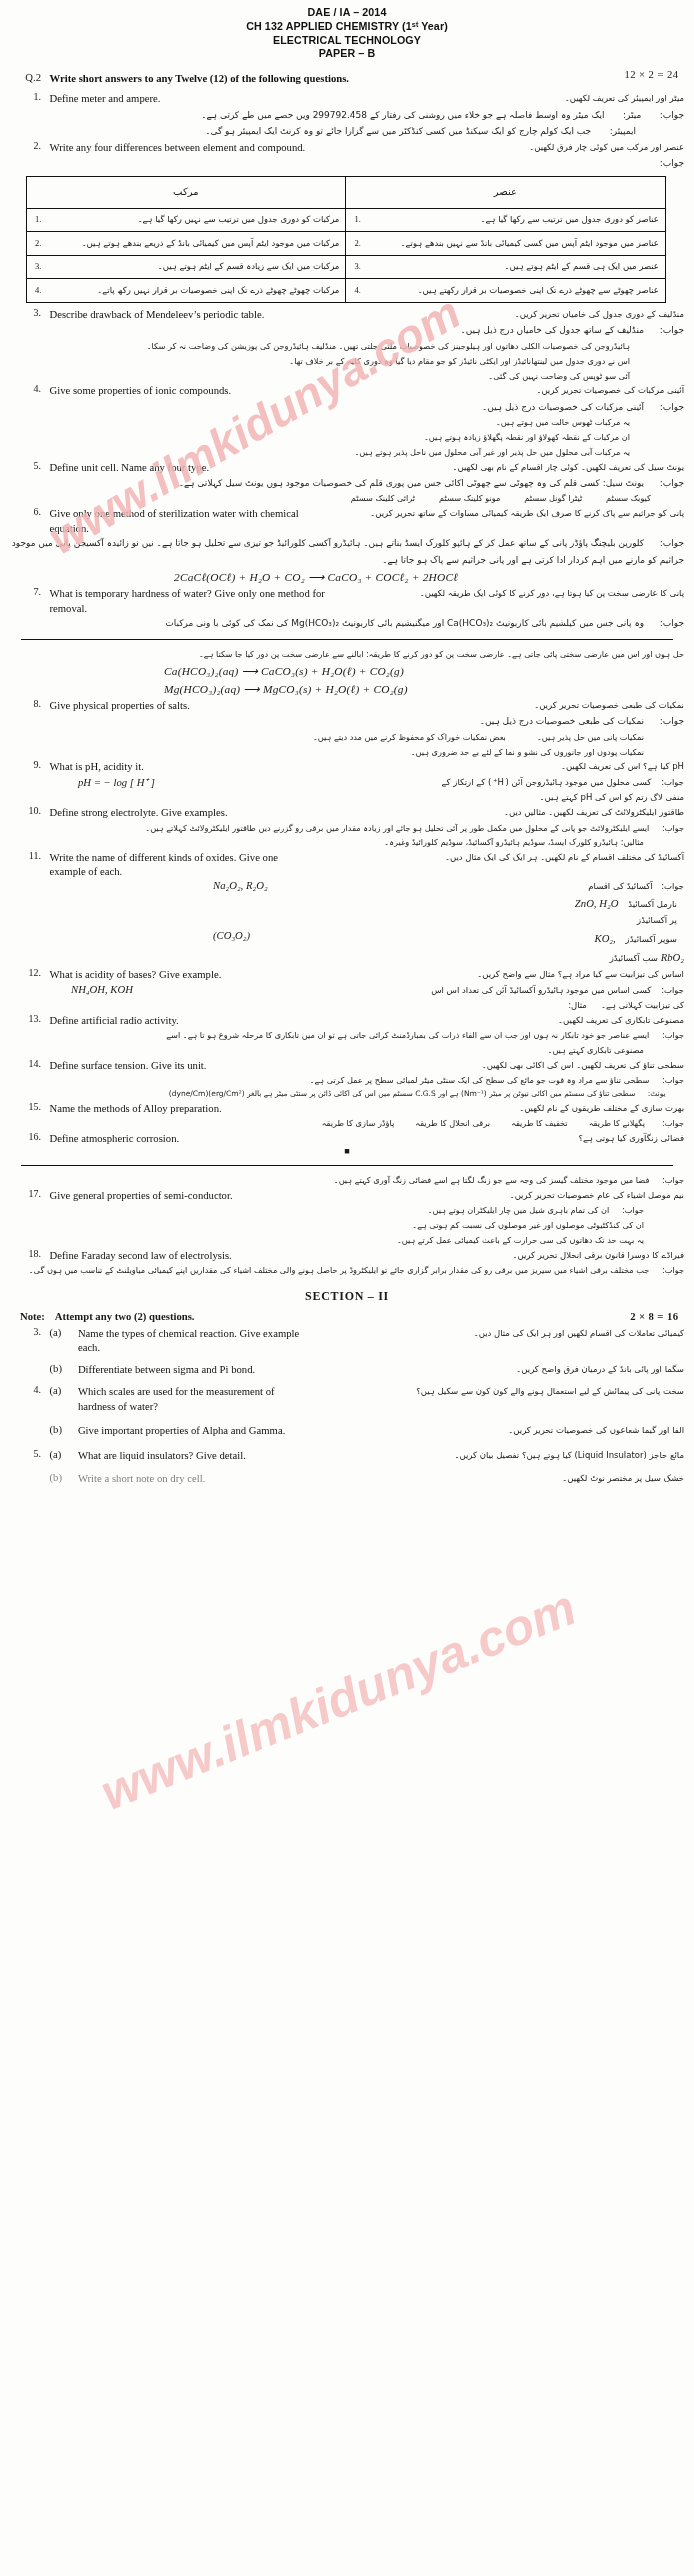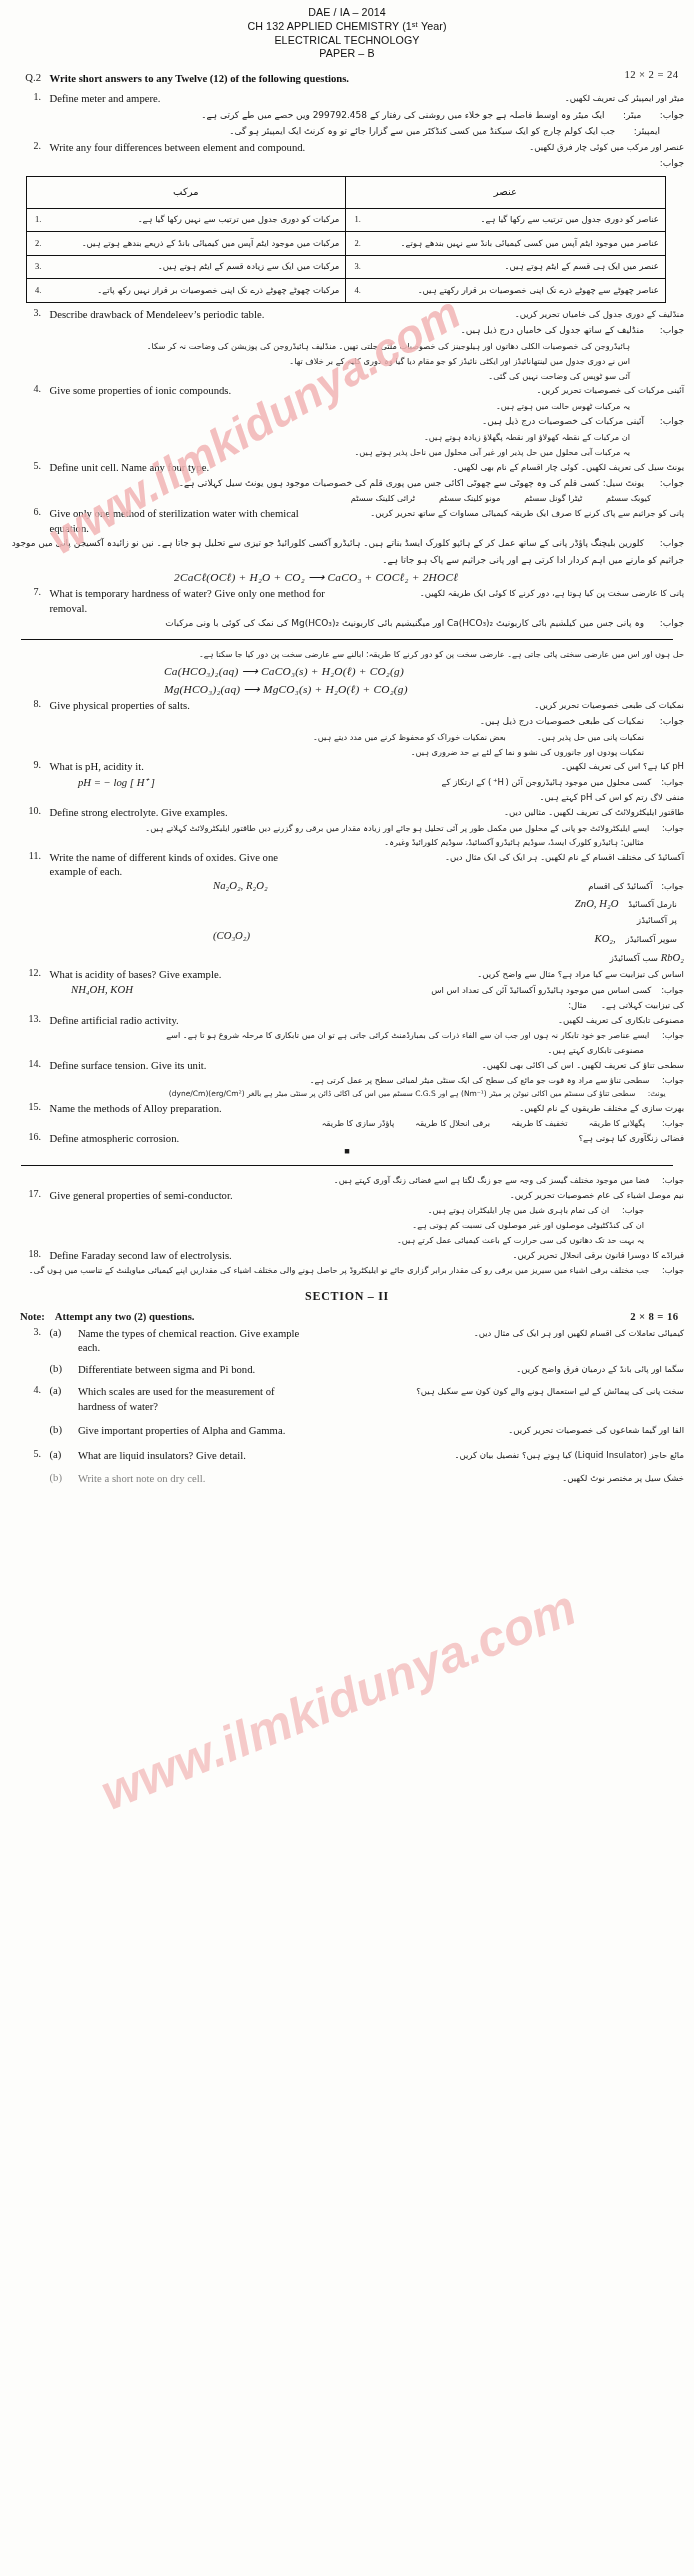--- a/index.html
+++ b/index.html
@@ -16,21 +16,21 @@
     position:relative;
     background:#fdfdfb;
     overflow:hidden;
     padding-bottom:5.7px;
     box-sizing:border-box;
   }
   
   .hdr{ text-align:center; padding-top:5.7px; }
   .hdr div{
     font-family:"Liberation Sans", sans-serif;
-    font-weight:normal;
+    font-weight:bold;
     font-size:10.7px;
     letter-spacing:0.1px;
     line-height:1.30;
     color:#111;
   }
   .hdr .l1{font-size:10.7px;}
   .hdr .l2{font-size:10.7px;}
   .hdr .l3{font-size:10.7px;}
   .hdr .l4{font-size:10.7px;}
 
@@ -184,21 +184,21 @@
     </div>
     <div class="right">میٹر اور ایمپیئر کی تعریف لکھیں۔</div>
   </div>
 
   <div class="ansrow">
     <div class="ur" style="padding-right:10px;">
       <span>جواب:</span>
       <span style="padding-right:15.6px">میٹر:</span>
       <span style="padding-right:15.6px">ایک میٹر وہ اوسط فاصلہ ہے جو خلاء میں روشنی کی رفتار کے 299792.458 ویں حصے میں طے کرتی ہے۔</span>
     </div>
-    <div class="ur" style="padding-right:34px;">
+    <div class="ur" style="padding-right:58px;">
       <span>ایمپیئر:</span>
       <span style="padding-right:15.6px">جب ایک کولم چارج کو ایک سیکنڈ میں کسی کنڈکٹر میں سے گزارا جائے تو وہ کرنٹ ایک ایمپیئر ہو گی۔</span>
     </div>
   </div>
 
   <div class="twocol">
     <div class="left">
       <div class="row">
         <div class="qnum small">2.</div>
         <div class="en">Write any four differences between element and compound.</div>
@@ -277,25 +277,25 @@
 
   <div class="twocol">
     <div class="left">
       <div class="row">
         <div class="qnum small">4.</div>
         <div class="en">Give some properties of ionic compounds.</div>
       </div>
     </div>
     <div class="right">آئینی مرکبات کی خصوصیات تحریر کریں۔</div>
   </div>
+  <div class="ur">
+    <span>جواب:</span>
+    <span style="padding-right:12.8px">آئینی مرکبات کی خصوصیات درج ذیل ہیں۔</span>
+  </div>
   <div class="ur ur-indent sm"><span>یہ مرکبات ٹھوس حالت میں ہوتے ہیں۔</span></div>
-  <div class="ur">
-    <span>جواب:</span>
-    <span style="padding-right:12.8px">آئینی مرکبات کی خصوصیات درج ذیل ہیں۔</span>
-  </div>
   <div class="ur ur-indent sm"><span>ان مرکبات کے نقطہ کھولاؤ اور نقطہ پگھلاؤ زیادہ ہوتے ہیں۔</span></div>
   <div class="ur ur-indent sm"><span>یہ مرکبات آبی محلول میں حل پذیر اور غیر آبی محلول میں ناحل پذیر ہوتے ہیں۔</span></div>
 
   <div class="twocol">
     <div class="left">
       <div class="row">
         <div class="qnum small">5.</div>
         <div class="en">Define unit cell. Name any four type.</div>
       </div>
     </div>

